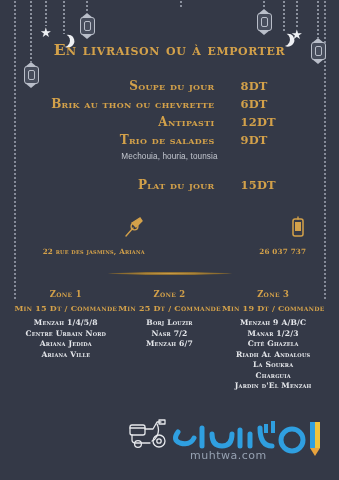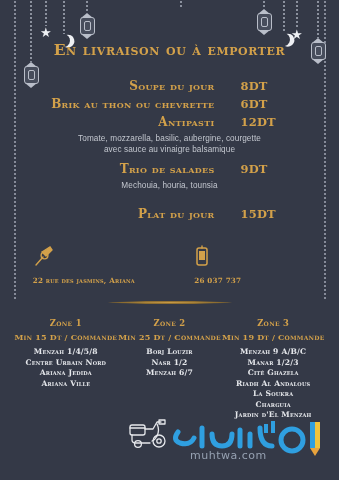--- a/index.html
+++ b/index.html
@@ -85,21 +85,21 @@
     text-align:center;color:#c3c7cf;font-size:8.2px;line-height:11px;
     margin:4px 0 7px;letter-spacing:.1px;
   }
   .spacer{height:9px;}
 
   
   .contacts{
     margin-top:22px;display:flex;justify-content:space-around;align-items:flex-end;
     padding:0 8px;
   }
-  .contact{display:flex;flex-direction:column;align-items:flex-start;width:112px;}
+  .contact{display:flex;flex-direction:column;align-items:flex-end;width:112px;}
   .contact .ico{height:26px;display:flex;align-items:center;justify-content:center;margin-bottom:7px;}
   .contact .txt{
     font-family:"DejaVu Serif",serif;font-variant:small-caps;font-weight:700;
     font-size:7.2px;color:#d3a14a;letter-spacing:.2px;text-align:center;white-space:nowrap;
   }
 
   .divider{
     margin:16px auto 0;width:124px;height:3px;
     background:radial-gradient(ellipse at center, #c89a45 0%, #8a6b2f 55%, rgba(52,57,71,0) 78%);
     border-radius:50%;
@@ -208,21 +208,20 @@
 
       <div class="row">
         <div class="name">Brik au thon ou chevrette</div>
         <div class="price">6DT</div>
       </div>
 
       <div class="row">
         <div class="name">Antipasti</div>
         <div class="price">12DT</div>
       </div>
-      <div class="desc">Tomate, mozzarella, basilic, aubergine, courgette<br>avec sauce au vinaigre balsamique</div>
 
       <div class="row">
         <div class="name">Trio de salades</div>
         <div class="price">9DT</div>
       </div>
       <div class="desc">Mechouia, houria, tounsia</div>
 
       <div class="spacer"></div>
 
       <div class="row">
@@ -268,21 +267,21 @@
         <div class="zitem">Menzah 1/4/5/8</div>
         <div class="zitem">Centre Urbain Nord</div>
         <div class="zitem">Ariana Jedida</div>
         <div class="zitem">Ariana Ville</div>
       </div>
 
       <div class="zone">
         <div class="ztitle">Zone 2</div>
         <div class="zmin">Min 25 Dt / Commande</div>
         <div class="zitem">Borj Louzir</div>
-        <div class="zitem">Nasr 1/2</div>
+        <div class="zitem">Nasr 7/2</div>
         <div class="zitem">Menzah 6/7</div>
       </div>
 
       <div class="zone">
         <div class="ztitle">Zone 3</div>
         <div class="zmin">Min 19 Dt / Commande</div>
         <div class="zitem">Menzah 9 A/B/C</div>
         <div class="zitem">Manar 1/2/3</div>
         <div class="zitem">Cité Ghazela</div>
         <div class="zitem">Riadh Al Andalous</div>

